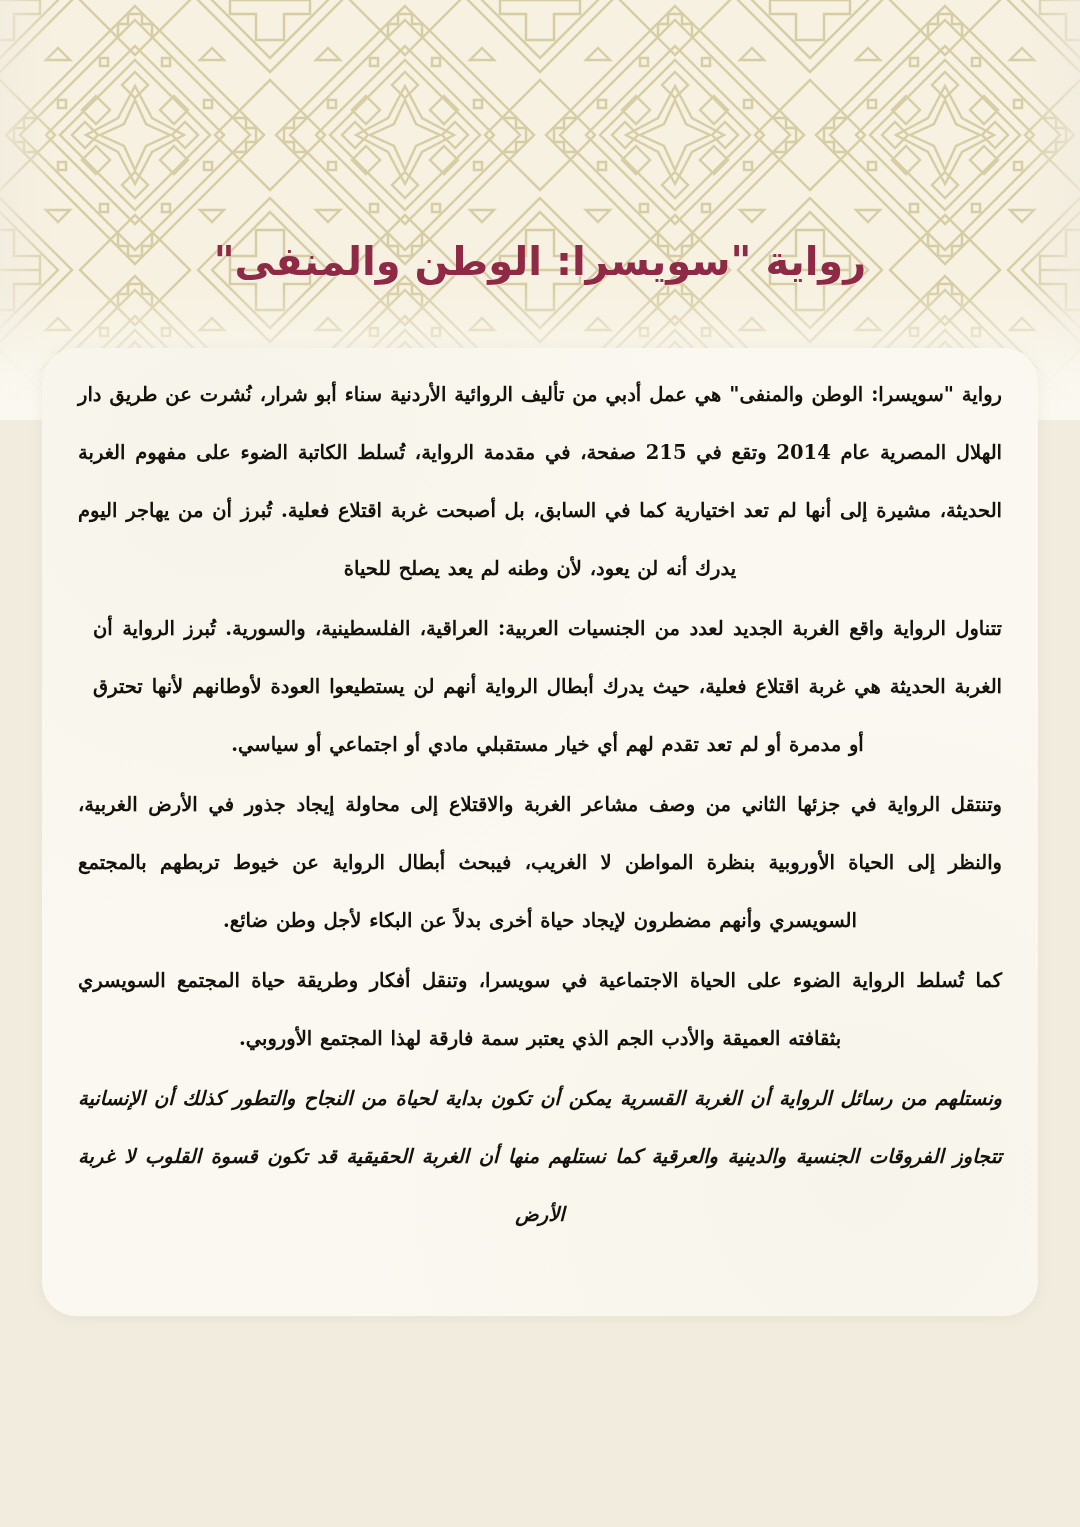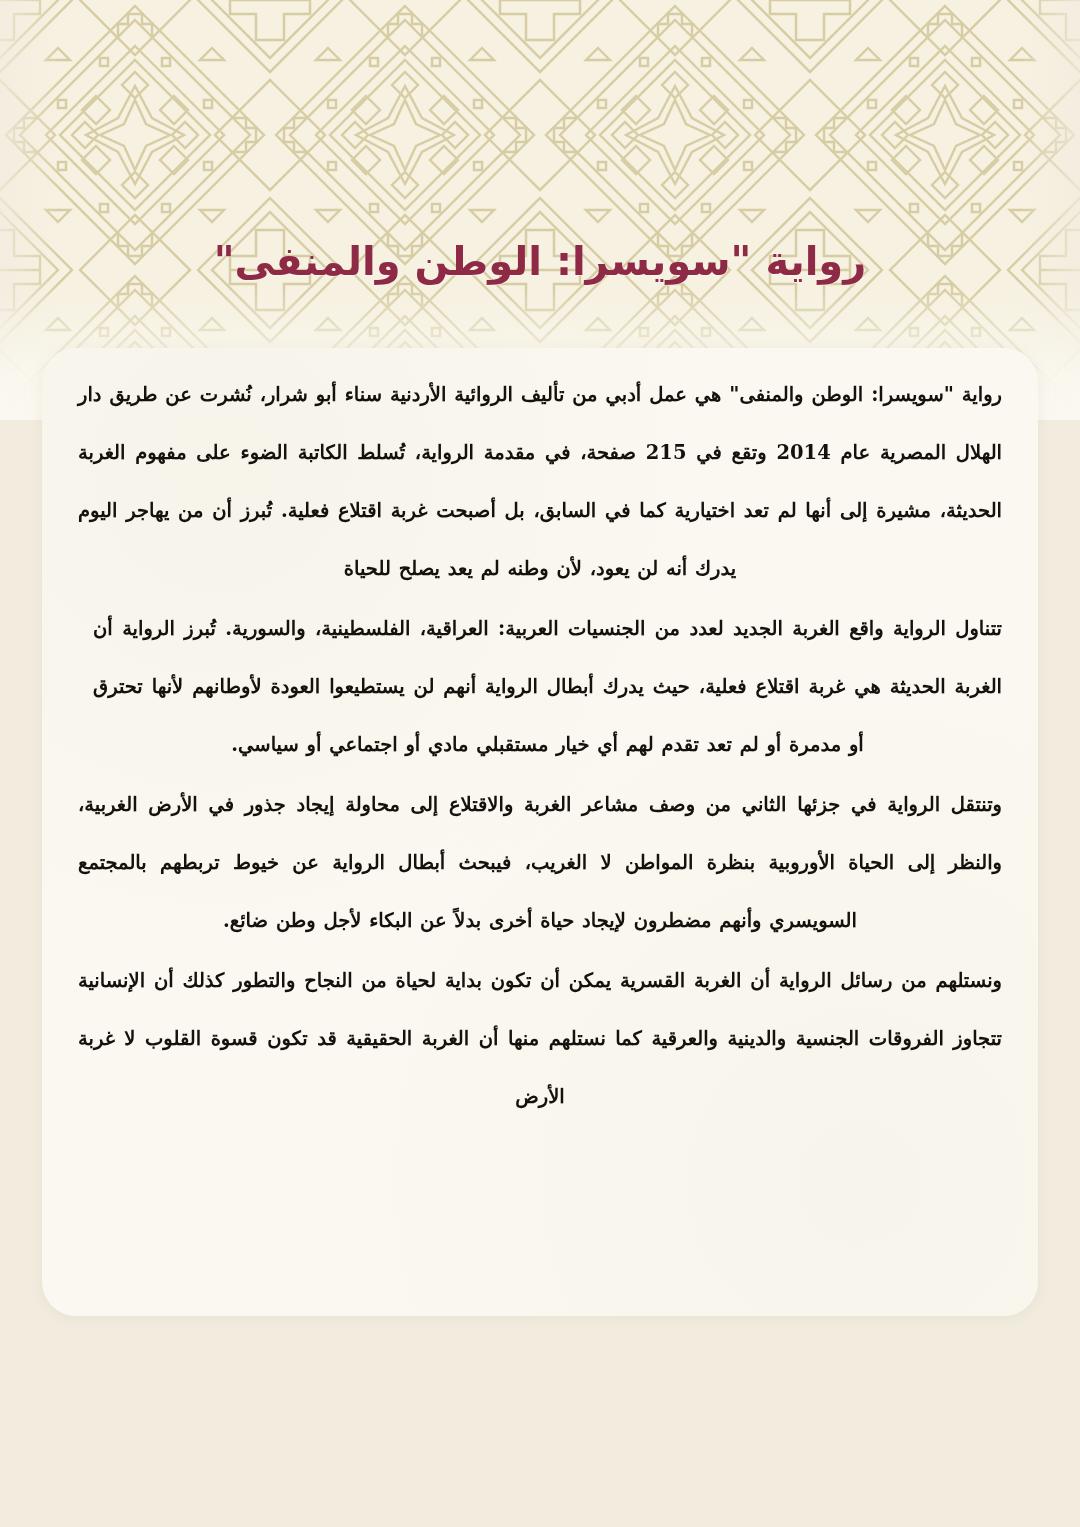--- a/index.html
+++ b/index.html
@@ -129,21 +129,21 @@
     text-align: justify;
     text-align-last: center;
     direction: rtl;
     word-spacing: 1px;
   }
 
   .para.p1 { margin-bottom: 2px; }
   .para.p2 { margin-bottom: 2px; margin-left: 15px; }
   .para.p3 { margin-bottom: 2px; }
   .para.p4 { margin-bottom: 2px; }
-  .para.p5 { margin-bottom: 0; }
+  .para.p5 { margin-bottom: 0; font-style: italic; }
 
   
   .card-grain {
     position: absolute;
     inset: 0;
     pointer-events: none;
     background:
       radial-gradient(circle at 18% 12%, rgba(221,212,190,0.12) 0%, rgba(221,212,190,0) 42%),
       radial-gradient(circle at 82% 86%, rgba(221,212,190,0.10) 0%, rgba(221,212,190,0) 46%);
   }
@@ -229,17 +229,18 @@
   <div class="title-wrap">
     <h1 class="doc-title">رواية "سويسرا: الوطن والمنفى"</h1>
   </div>
 
   <div class="content-card">
     <div class="card-grain"></div>
     <div class="card-inner">
       <p class="para p1">رواية "سويسرا: الوطن والمنفى" هي عمل أدبي من تأليف الروائية الأردنية سناء أبو شرار، نُشرت عن طريق دار الهلال المصرية عام 2014 وتقع في 215 صفحة، في مقدمة الرواية، تُسلط الكاتبة الضوء على مفهوم الغربة الحديثة، مشيرة إلى أنها لم تعد اختيارية كما في السابق، بل أصبحت غربة اقتلاع فعلية. تُبرز أن من يهاجر اليوم يدرك أنه لن يعود، لأن وطنه لم يعد يصلح للحياة</p>
       <p class="para p2">تتناول الرواية واقع الغربة الجديد لعدد من الجنسيات العربية: العراقية، الفلسطينية، والسورية. تُبرز الرواية أن الغربة الحديثة هي غربة اقتلاع فعلية، حيث يدرك أبطال الرواية أنهم لن يستطيعوا العودة لأوطانهم لأنها تحترق أو مدمرة أو لم تعد تقدم لهم أي خيار مستقبلي مادي أو اجتماعي أو سياسي.</p>
       <p class="para p3">وتنتقل الرواية في جزئها الثاني من وصف مشاعر الغربة والاقتلاع إلى محاولة إيجاد جذور في الأرض الغربية، والنظر إلى الحياة الأوروبية بنظرة المواطن لا الغريب، فيبحث أبطال الرواية عن خيوط تربطهم بالمجتمع السويسري وأنهم مضطرون لإيجاد حياة أخرى بدلاً عن البكاء لأجل وطن ضائع.</p>
+      <p class="para p4">كما تُسلط الرواية الضوء على الحياة الاجتماعية في سويسرا، وتنقل أفكار وطريقة حياة المجتمع السويسري بثقافته العميقة والأدب الجم الذي يعتبر سمة فارقة لهذا المجتمع الأوروبي.</p>
       <p class="para p5">ونستلهم من رسائل الرواية أن الغربة القسرية يمكن أن تكون بداية لحياة من النجاح والتطور كذلك أن الإنسانية تتجاوز الفروقات الجنسية والدينية والعرقية كما نستلهم منها أن الغربة الحقيقية قد تكون قسوة القلوب لا غربة الأرض</p>
     </div>
   </div>
 
 </div>
 
 </body></html>

